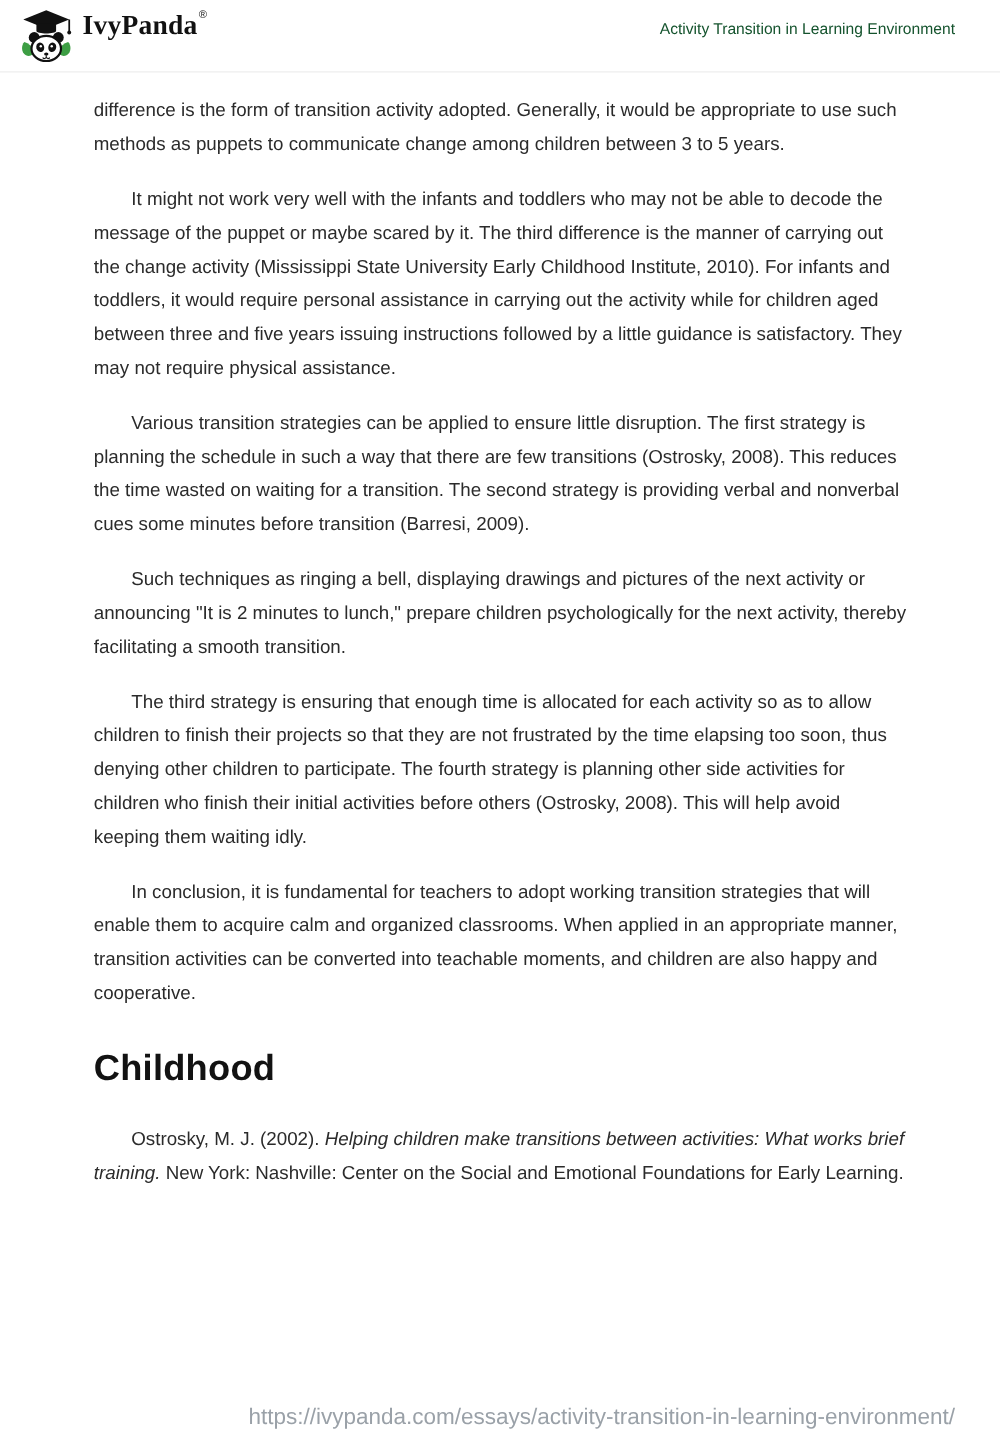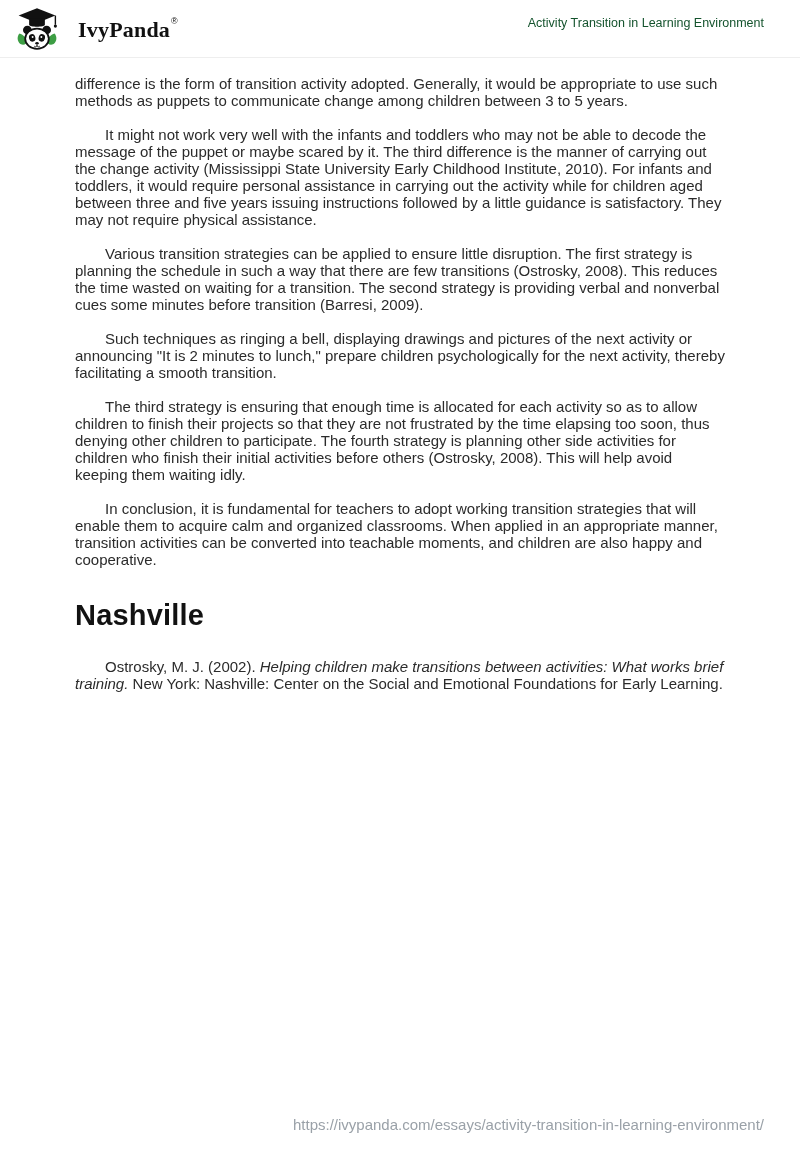--- a/index.html
+++ b/index.html
@@ -19,22 +19,22 @@
   .header {
     position: relative;
     height: 58px;
     border-bottom: 1px solid #eeeeee;
   }
   .brand {
     position: absolute;
     left: 16px;
     top: 7px;
     display: flex;
-    align-items: center;
-    gap: 20px;
+    align-items: flex-start;
+    gap: 8px;
     cursor: pointer;
   }
   .logo { display: inline-flex; width: 42px; height: 46px; }
   .logo svg { width: 42px; height: 46px; }
   .brand-name {
     font-family: "Liberation Serif", serif;
     font-weight: 700;
     font-size: 22px;
     color: #111111;
     letter-spacing: 0.2px;
@@ -54,41 +54,41 @@
     font-size: 12.5px;
     color: #14532d;
   }
 
   
   .content {
     padding: 17px 75px 0 75px;
   }
   .para {
     font-size: 15px;
-    line-height: 17px;
+    line-height: 27px;
     color: #2b2b2b;
     margin: 0 0 17px 0;
   }
   .para.indent { text-indent: 30px; }
   .para em { font-style: italic; }
 
   .refs-heading {
     font-size: 29px;
     font-weight: 700;
     color: #121212;
     margin: 31px 0 26px 0;
     letter-spacing: 0.2px;
   }
 
   
   .footer {
     position: absolute;
     right: 36px;
-    bottom: 27px;
-    font-size: 15px;
+    bottom: 16px;
+    font-size: 18px;
     color: #9aa1a8;
   }
   .footer .url { cursor: pointer; }
 </style>
 </head>
 <body>
 
 <div class="page">
 
   <header class="header">
@@ -128,21 +128,21 @@
   <main class="content">
     <div id="paragraphs">
         <p class="para">difference is the form of transition activity adopted. Generally, it would be appropriate to use such methods as puppets to communicate change among children between 3 to 5 years.</p>
         <p class="para indent">It might not work very well with the infants and toddlers who may not be able to decode the message of the puppet or maybe scared by it. The third difference is the manner of carrying out the change activity (Mississippi State University Early Childhood Institute, 2010). For infants and toddlers, it would require personal assistance in carrying out the activity while for children aged between three and five years issuing instructions followed by a little guidance is satisfactory. They may not require physical assistance.</p>
         <p class="para indent">Various transition strategies can be applied to ensure little disruption. The first strategy is planning the schedule in such a way that there are few transitions (Ostrosky, 2008). This reduces the time wasted on waiting for a transition. The second strategy is providing verbal and nonverbal cues some minutes before transition (Barresi, 2009).</p>
         <p class="para indent">Such techniques as ringing a bell, displaying drawings and pictures of the next activity or announcing "It is 2 minutes to lunch," prepare children psychologically for the next activity, thereby facilitating a smooth transition.</p>
         <p class="para indent">The third strategy is ensuring that enough time is allocated for each activity so as to allow children to finish their projects so that they are not frustrated by the time elapsing too soon, thus denying other children to participate. The fourth strategy is planning other side activities for children who finish their initial activities before others (Ostrosky, 2008). This will help avoid keeping them waiting idly.</p>
         <p class="para indent">In conclusion, it is fundamental for teachers to adopt working transition strategies that will enable them to acquire calm and organized classrooms. When applied in an appropriate manner, transition activities can be converted into teachable moments, and children are also happy and cooperative.</p>
       </div>
 
-    <h1 class="refs-heading">Nashville</h1>
+    <h1 class="refs-heading">Childhood</h1>
 
     <div id="references">
         <p class="para indent"><span>Ostrosky, M. J. (2002). </span><em>Helping children make transitions between activities: What works brief training.</em><span> New York: Nashville: Center on the Social and Emotional Foundations for Early Learning.</span></p>
       </div>
   </main>
 
   <footer class="footer">
     <span class="url">https://ivypanda.com/essays/activity-transition-in-learning-environment/</span>
   </footer>
 

